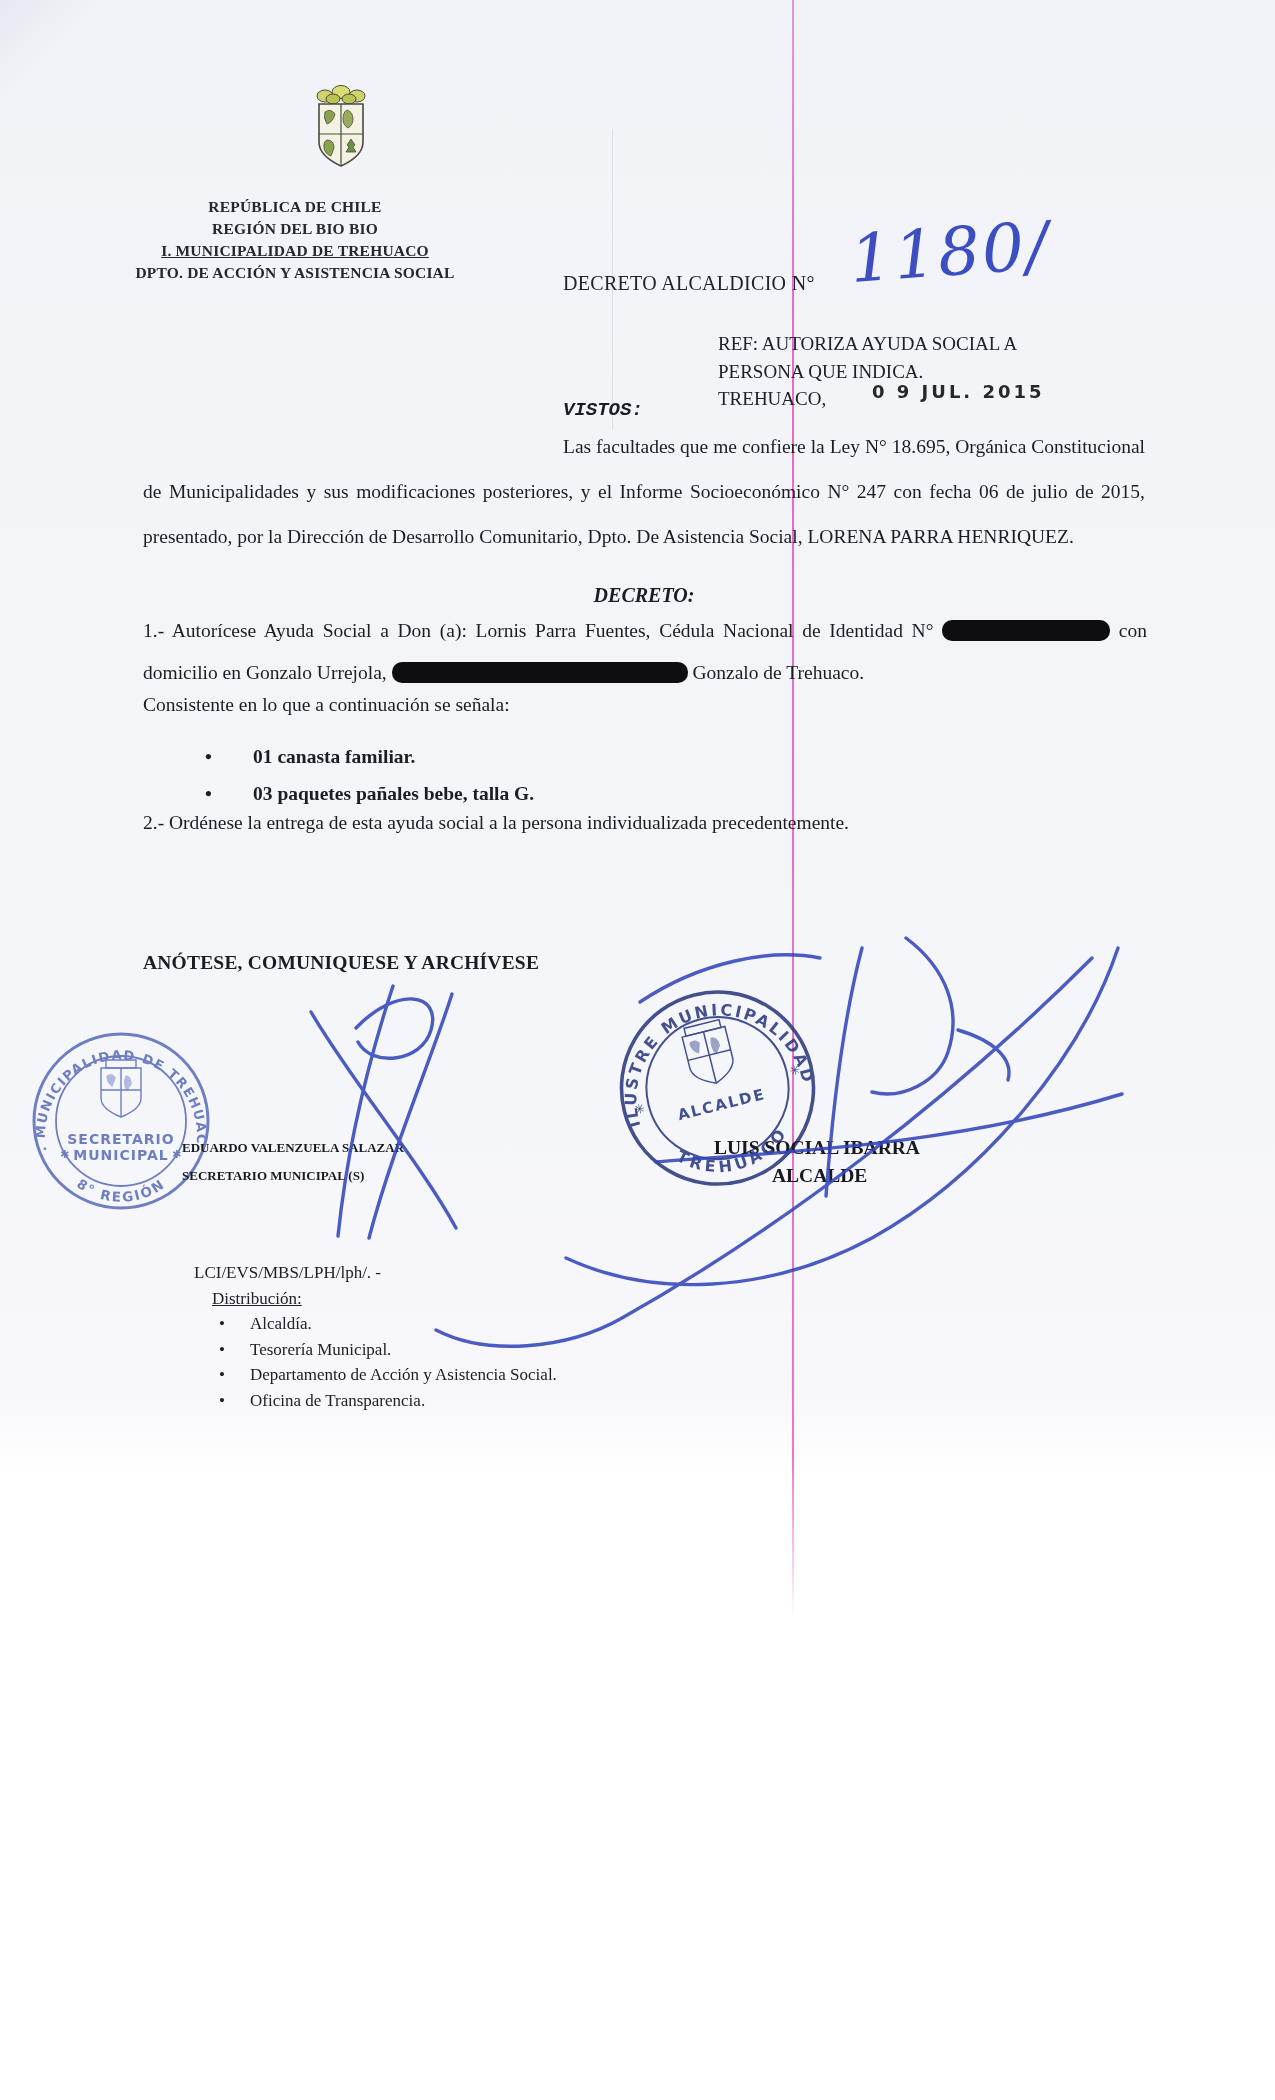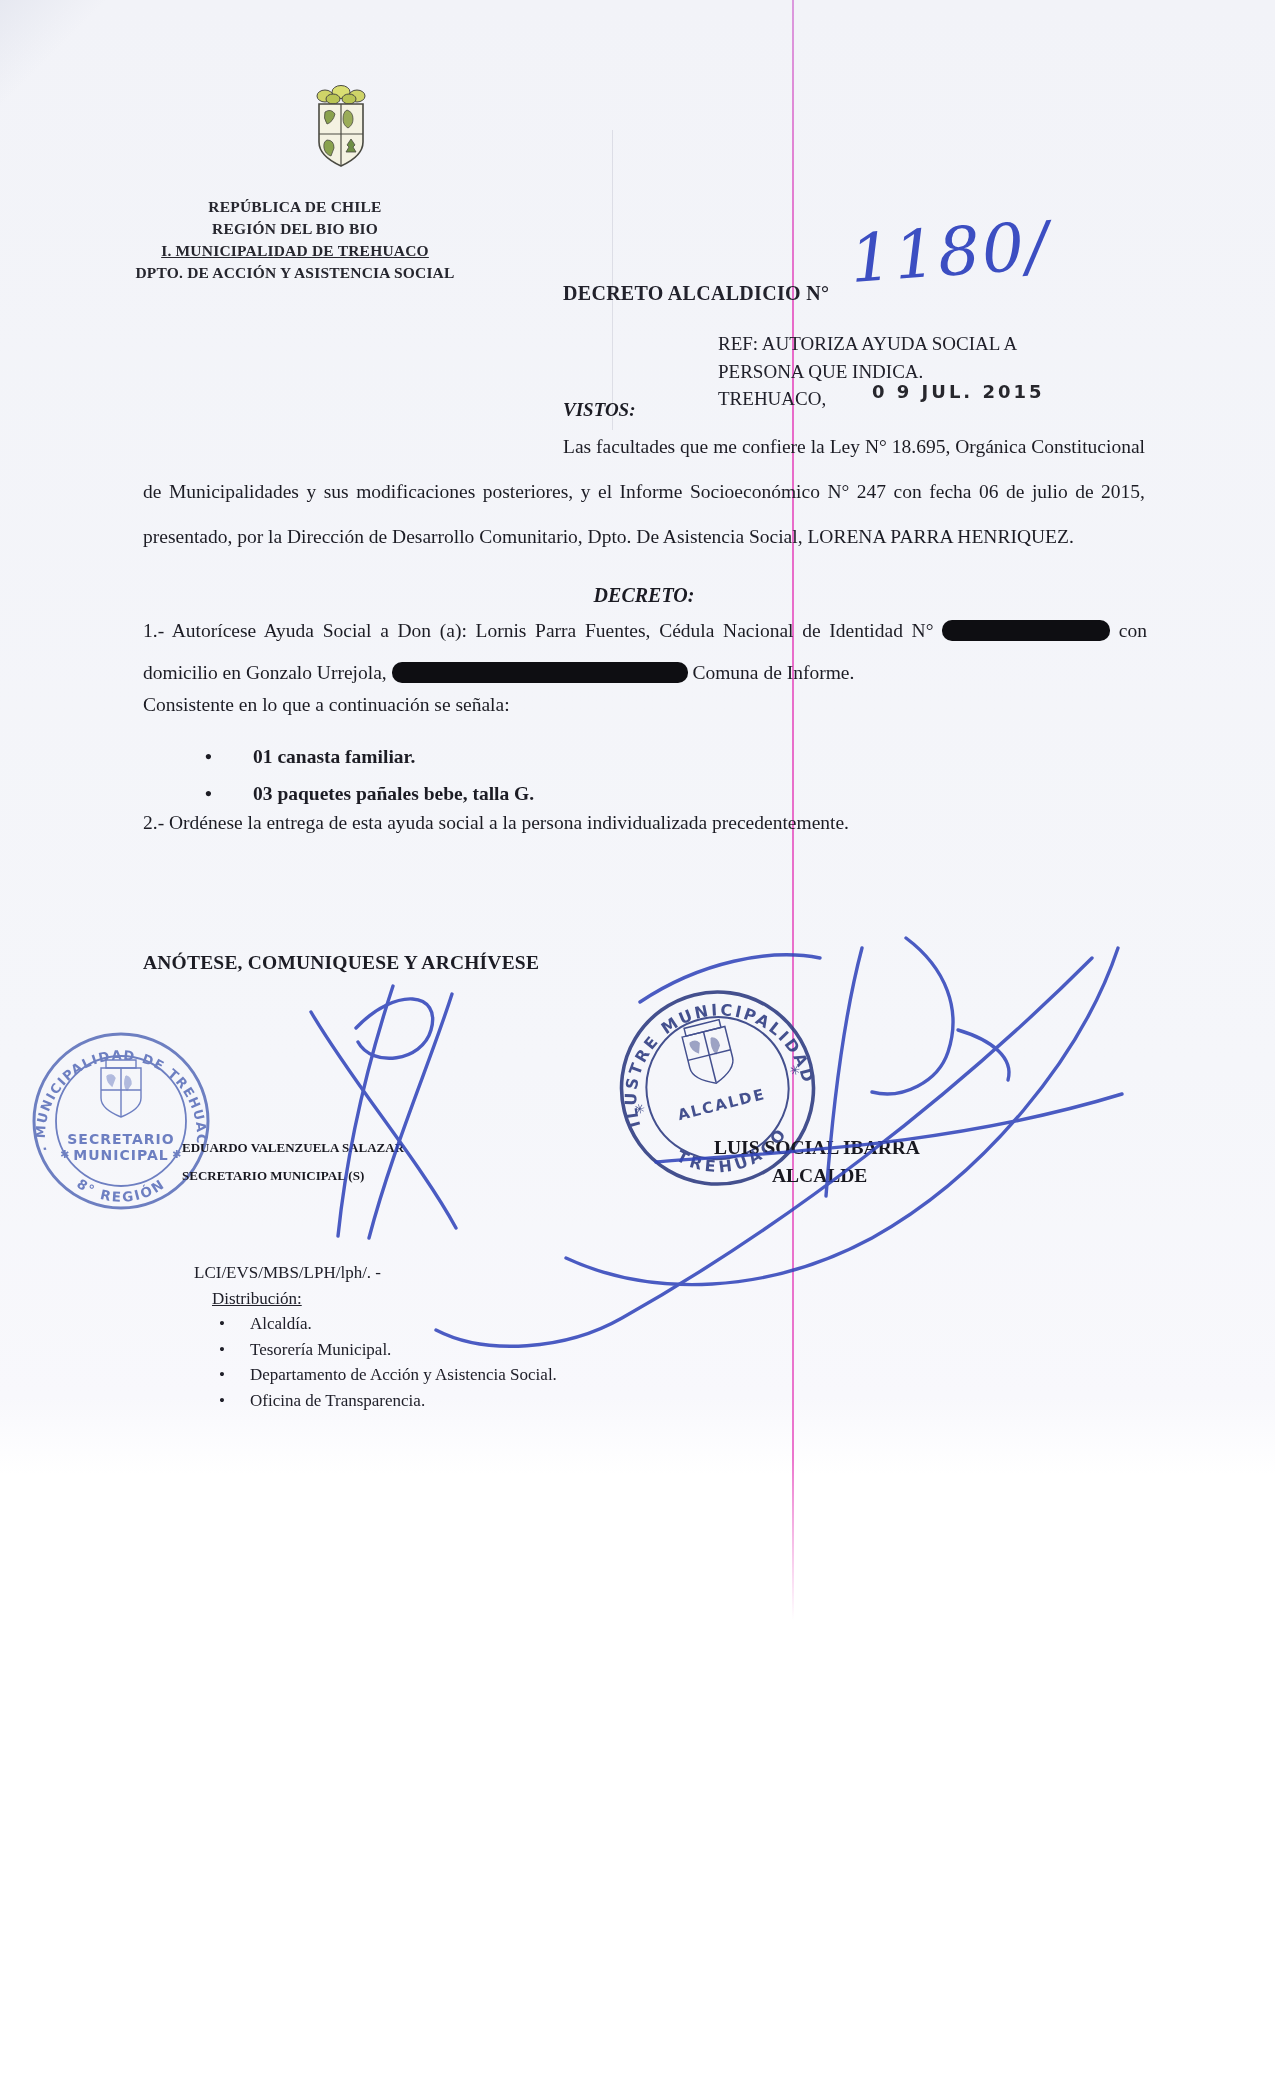--- a/index.html
+++ b/index.html
@@ -17,29 +17,29 @@
   .crease-v{position:absolute;left:612px;top:130px;width:1px;height:300px;background:rgba(90,90,120,.14);}
   .crease-corner{position:absolute;left:-30px;top:-30px;width:140px;height:140px;
     background:linear-gradient(135deg,rgba(190,195,215,.35),rgba(190,195,215,0) 60%);}
   
   .coat{position:absolute;left:303px;top:84px;}
   
   .letterhead{position:absolute;left:95px;top:196px;width:400px;text-align:center;
     font-size:15.5px;font-weight:bold;line-height:22px;letter-spacing:.2px;color:#26262e;}
   .letterhead .u{text-decoration:underline;}
   
-  .decree-title{position:absolute;left:563px;top:272px;font-size:20px;font-weight:bold;letter-spacing:.3px;color:#22222c;margin-top:10px;}
+  .decree-title{position:absolute;left:563px;top:272px;font-size:20px;font-weight:normal;letter-spacing:.3px;color:#22222c;}
   .hand-number{position:absolute;left:850px;top:214px;font-size:66px;color:#3c4ec2;
     font-family:"DejaVu Serif",serif;font-style:italic;transform:rotate(-4deg);letter-spacing:2px;}
   
   .ref-block{position:absolute;left:718px;top:330px;font-size:19px;line-height:27.5px;color:#20202a;}
   .date-stamp{position:absolute;left:872px;top:381px;font-family:"DejaVu Sans",sans-serif;
     font-weight:bold;font-size:18px;letter-spacing:3px;color:#27272d;}
   
-  .vistos-label{position:absolute;left:563px;top:399px;font-size:19px;font-weight:bold;font-style:italic;}
+  .vistos-label{position:absolute;left:563px;top:399px;font-size:19px;font-weight:bold;font-style:italic;font-family:Liberation Mono, monospace;}
   .vistos-para{position:absolute;left:143px;top:424px;width:1002px;font-size:19.5px;
     line-height:45px;text-align:justify;text-indent:420px;}
   .decreto-label{position:absolute;left:143px;top:584px;width:1002px;text-align:center;
     font-size:20px;font-weight:bold;font-style:italic;}
   .item1{position:absolute;left:143px;top:610px;width:1004px;font-size:19.5px;line-height:42px;text-align:justify;}
   .redact{display:inline-block;height:21px;background:#0e0e12;border-radius:10px;vertical-align:-4px;}
   .redact.r1{width:168px;}
   .redact.r2{width:296px;}
   .consistente{position:absolute;left:143px;top:694px;font-size:19.5px;}
   .aid-list{position:absolute;left:205px;top:738px;font-size:19.5px;font-weight:bold;line-height:37px;}
@@ -110,21 +110,21 @@
   <div class="vistos-label">VISTOS:</div>
   <div class="vistos-para">Las facultades que me confiere la Ley N° 18.695, Orgánica Constitucional de Municipalidades y sus modificaciones posteriores, y el Informe Socioeconómico N° 247 con  fecha  06 de julio de 2015, presentado, por la Dirección de Desarrollo Comunitario, Dpto. De Asistencia Social, LORENA PARRA HENRIQUEZ.</div>
 
   <div class="decreto-label">DECRETO:</div>
 
   <div class="item1">
     <span>1.- Autorícese Ayuda Social a Don (a): Lornis Parra Fuentes, Cédula Nacional de Identidad N°</span>
     <span class="redact r1"></span>
     <span>con domicilio en Gonzalo Urrejola,</span>
     <span class="redact r2"></span>
-    <span>Comuna de Informe.</span>
+    <span>Gonzalo de Trehuaco.</span>
   </div>
 
   <div class="consistente">Consistente en lo que a continuación se señala:</div>
 
   <div class="aid-list">
     <div class="row">
       <span class="dot">•</span>
       <span>01 canasta familiar.</span>
     </div>
     <div class="row">

